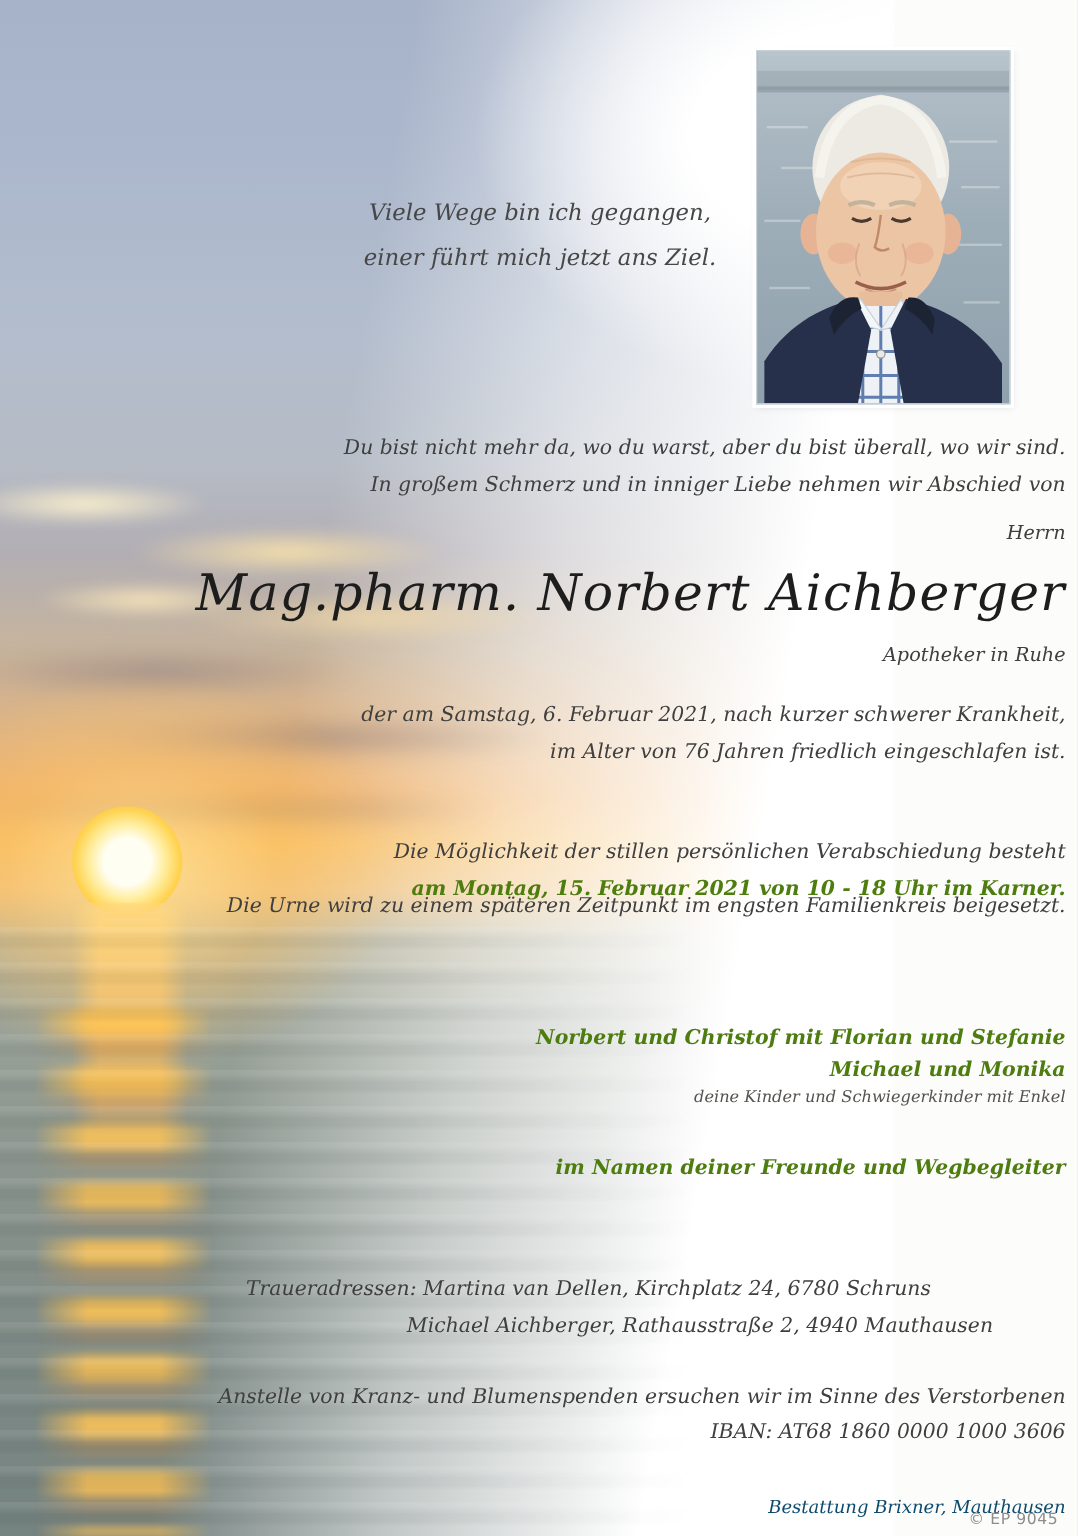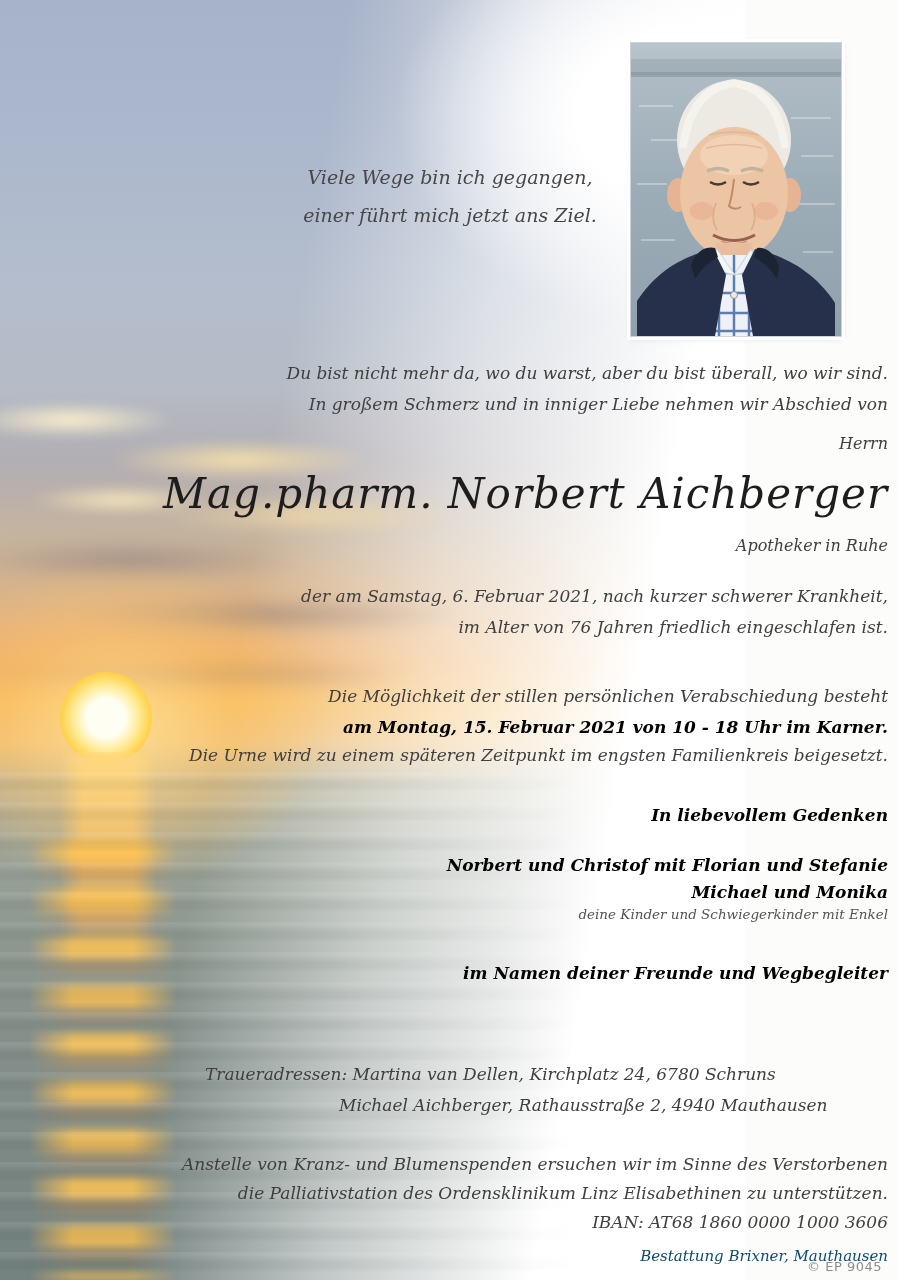--- a/index.html
+++ b/index.html
@@ -64,29 +64,29 @@
   }
   
   .photo{
     position:absolute;left:630px;top:42px;width:210px;height:293px;margin:0;
     border:1px solid #ccd4da;box-shadow:0 0 0 3px #fff, 1px 2px 6px rgba(120,130,140,.25);
     background:#9fb0bd;overflow:hidden;
   }
   .photo svg{display:block;}
   
   .line{position:absolute;left:90px;right:10px;text-align:right;font-size:17px;line-height:30px;}
-  .bold{font-weight:bold;color:#000000;}
+  .bold{font-weight:bold;color:#4d7c0f;}
   .quote{position:absolute;left:235px;width:430px;top:158px;text-align:center;
          font-size:19px;line-height:38px;color:#474747;}
   .t-intro{top:358px;line-height:31px;}
   .t-herrn{top:429px;font-size:16px;}
   .t-name{top:464px;font-size:42px;line-height:60px;color:#1d1d1d;letter-spacing:1px;}
   .t-prof{top:531px;font-size:16px;}
   .t-death{top:581px;line-height:31px;}
-  .t-fare{top:681px;line-height:31px;}
+  .t-fare{top:695px;line-height:31px;}
   .t-urn{top:740px;}
   .t-mem{top:800px;}
   .t-fam{top:852px;line-height:27px;}
   .t-famnote{top:899px;font-size:13.5px;color:#55524f;}
   .t-friends{top:958px;}
   .t-addr{position:absolute;left:205px;top:1059px;text-align:left;font-size:17px;line-height:31px;}
   .t-addr .indent{margin-left:134px;}
   .t-don{top:1150px;line-height:29px;}
   .t-funeral{top:1241px;font-size:15px;color:#0c4a6e;}
   .print-code{
@@ -205,39 +205,37 @@
     <div>im Alter von 76 Jahren friedlich eingeschlafen ist.</div>
   </div>
 
   <div class="line t-fare">
     <div>Die Möglichkeit der stillen persönlichen Verabschiedung besteht</div>
     <div class="bold">am Montag, 15. Februar 2021 von 10 - 18 Uhr im Karner.</div>
   </div>
 
   <div class="line t-urn">Die Urne wird zu einem späteren Zeitpunkt im engsten Familienkreis beigesetzt.</div>
 
-  <div class="line t-mem bold">In liebevollem Gedenken</div>
 
   <div class="line t-fam bold">
     <div>Norbert und Christof mit Florian und Stefanie</div>
     <div>Michael und Monika</div>
   </div>
 
   <div class="line t-famnote">deine Kinder und Schwiegerkinder mit Enkel</div>
 
   <div class="line t-friends bold">im Namen deiner Freunde und Wegbegleiter</div>
 
   <div class="t-addr">
     <div>Traueradressen: Martina van Dellen, Kirchplatz 24, 6780 Schruns</div>
     <div class="indent">Michael Aichberger, Rathausstraße 2, 4940 Mauthausen</div>
   </div>
 
   <div class="line t-don">
     <div>Anstelle von Kranz- und Blumenspenden ersuchen wir im Sinne des Verstorbenen</div>
-    <div>die Palliativstation des Ordensklinikum Linz Elisabethinen zu unterstützen.</div>
     <div>IBAN: AT68 1860 0000 1000 3606</div>
   </div>
 
   <div class="line t-funeral">Bestattung Brixner, Mauthausen</div>
 
   <div class="print-code">© EP 9045</div>
 
 </div>
 
 </body></html>

